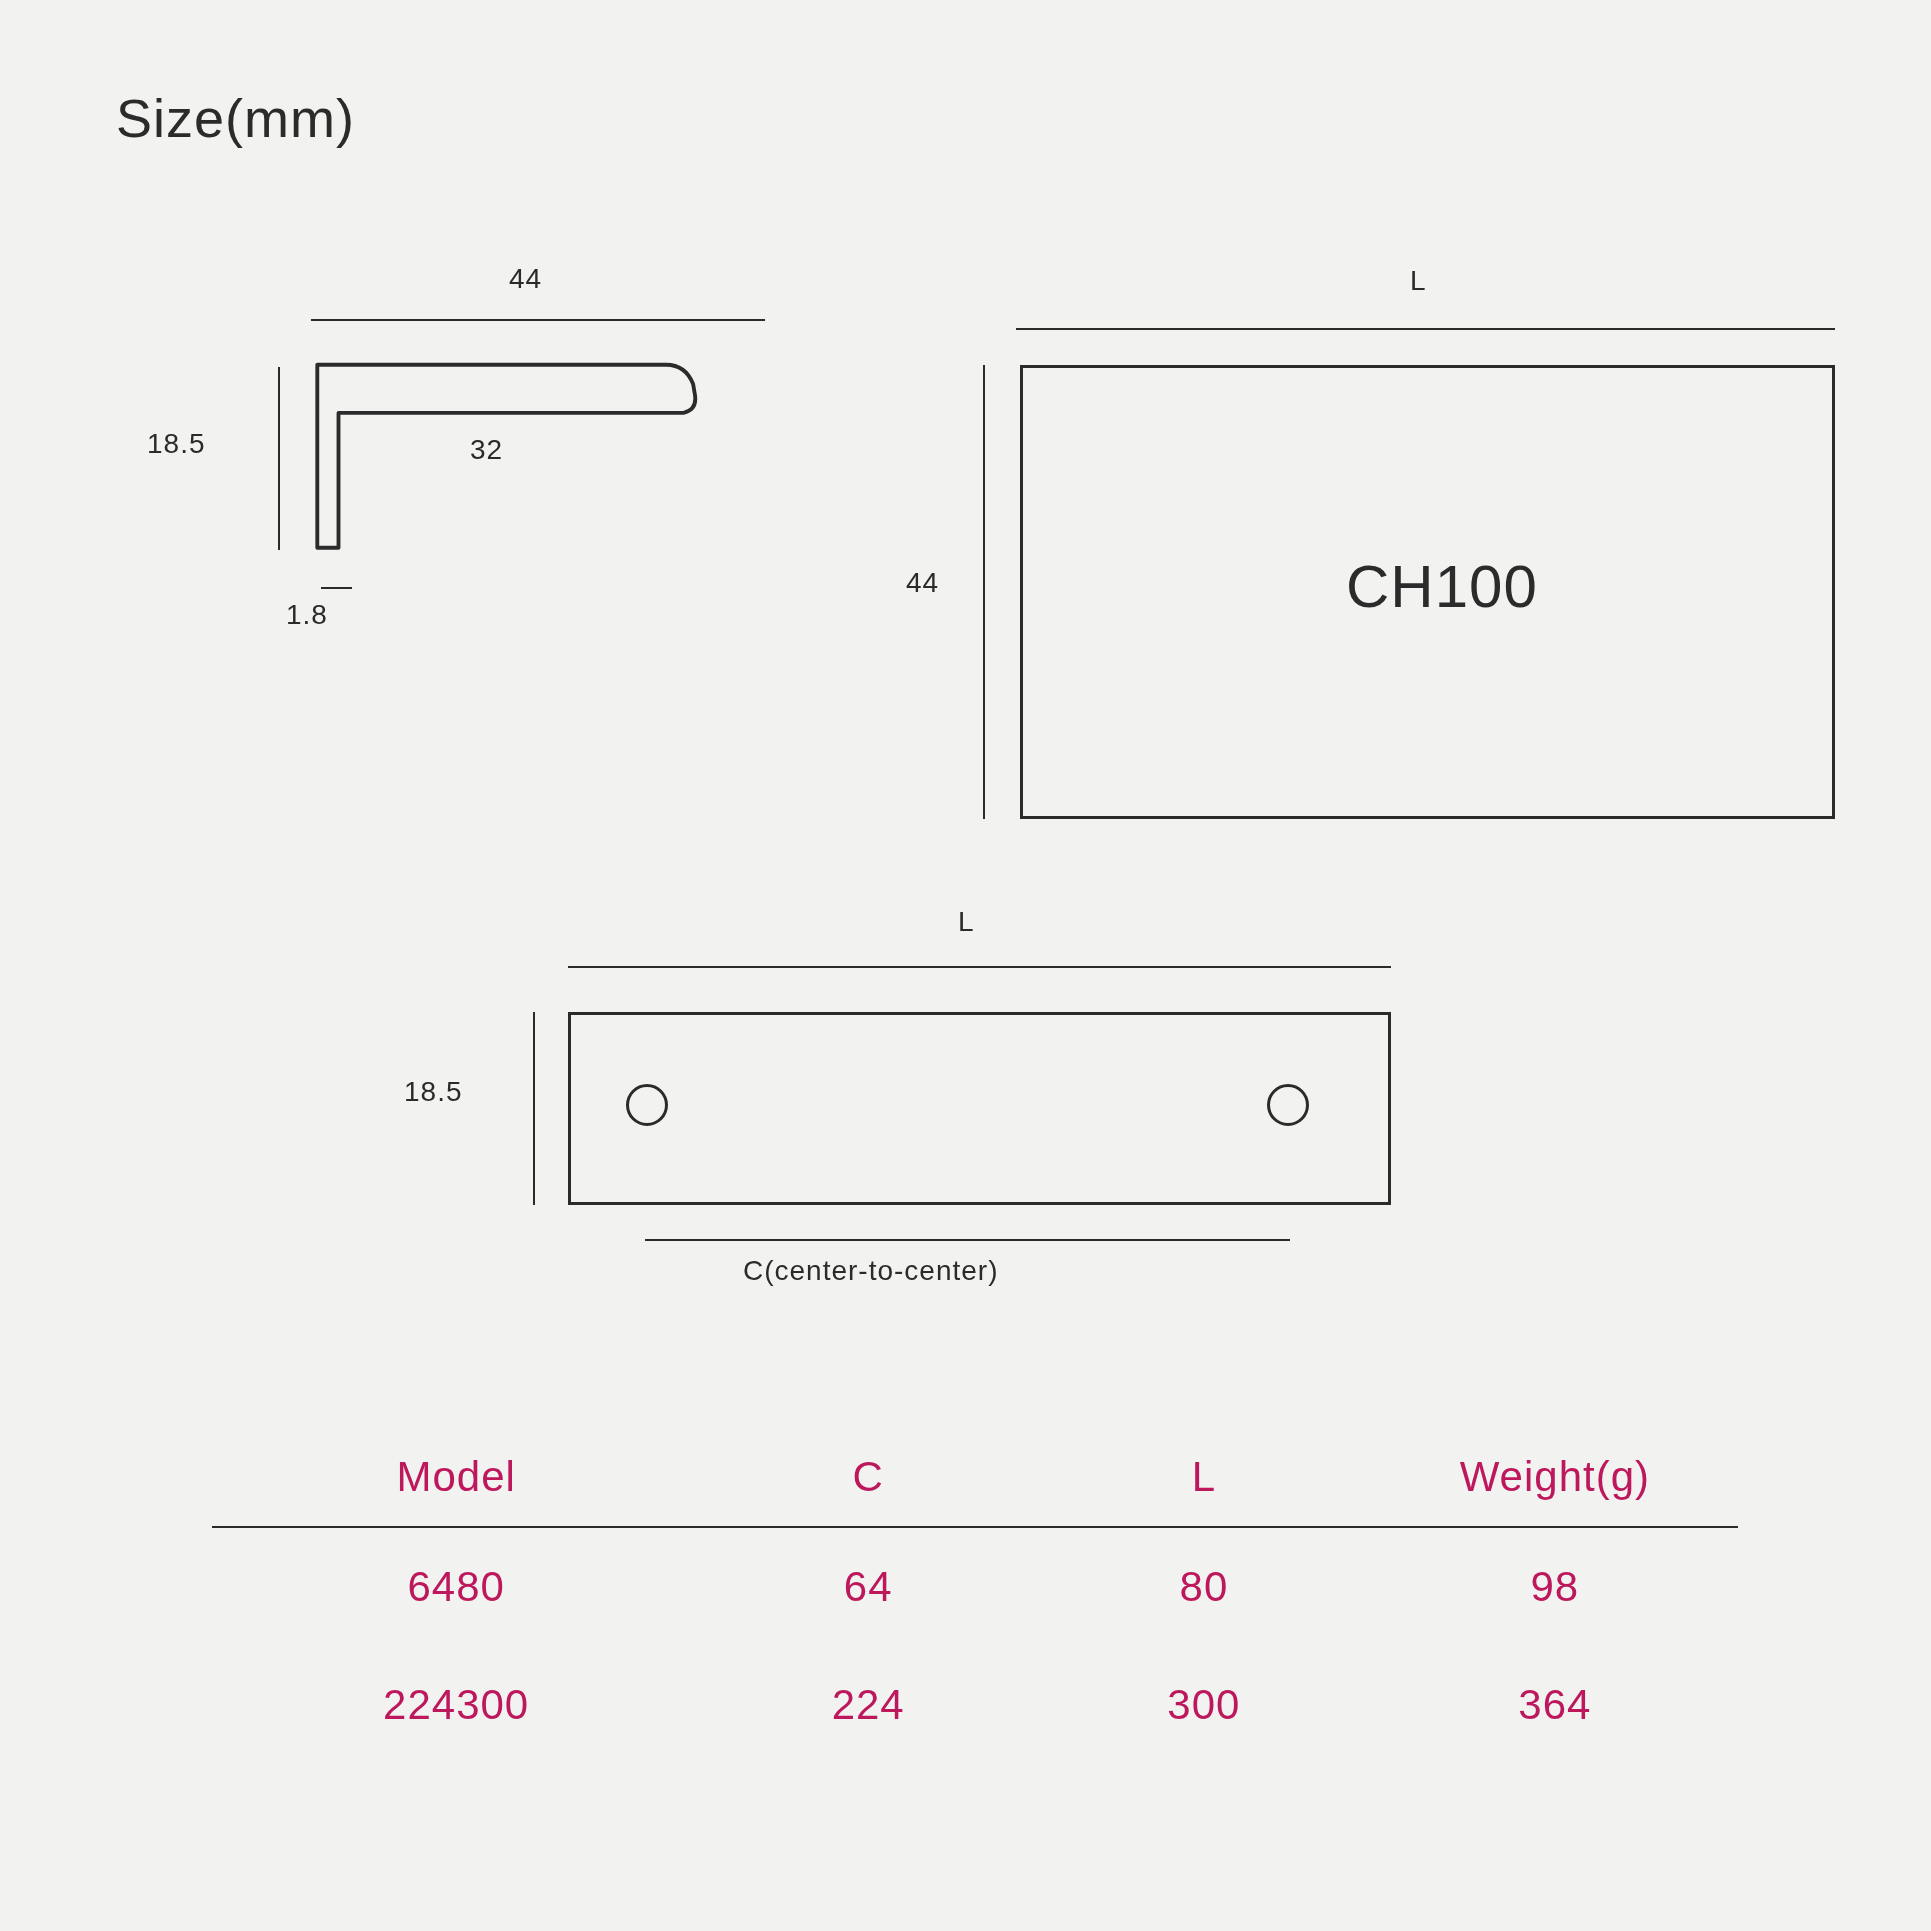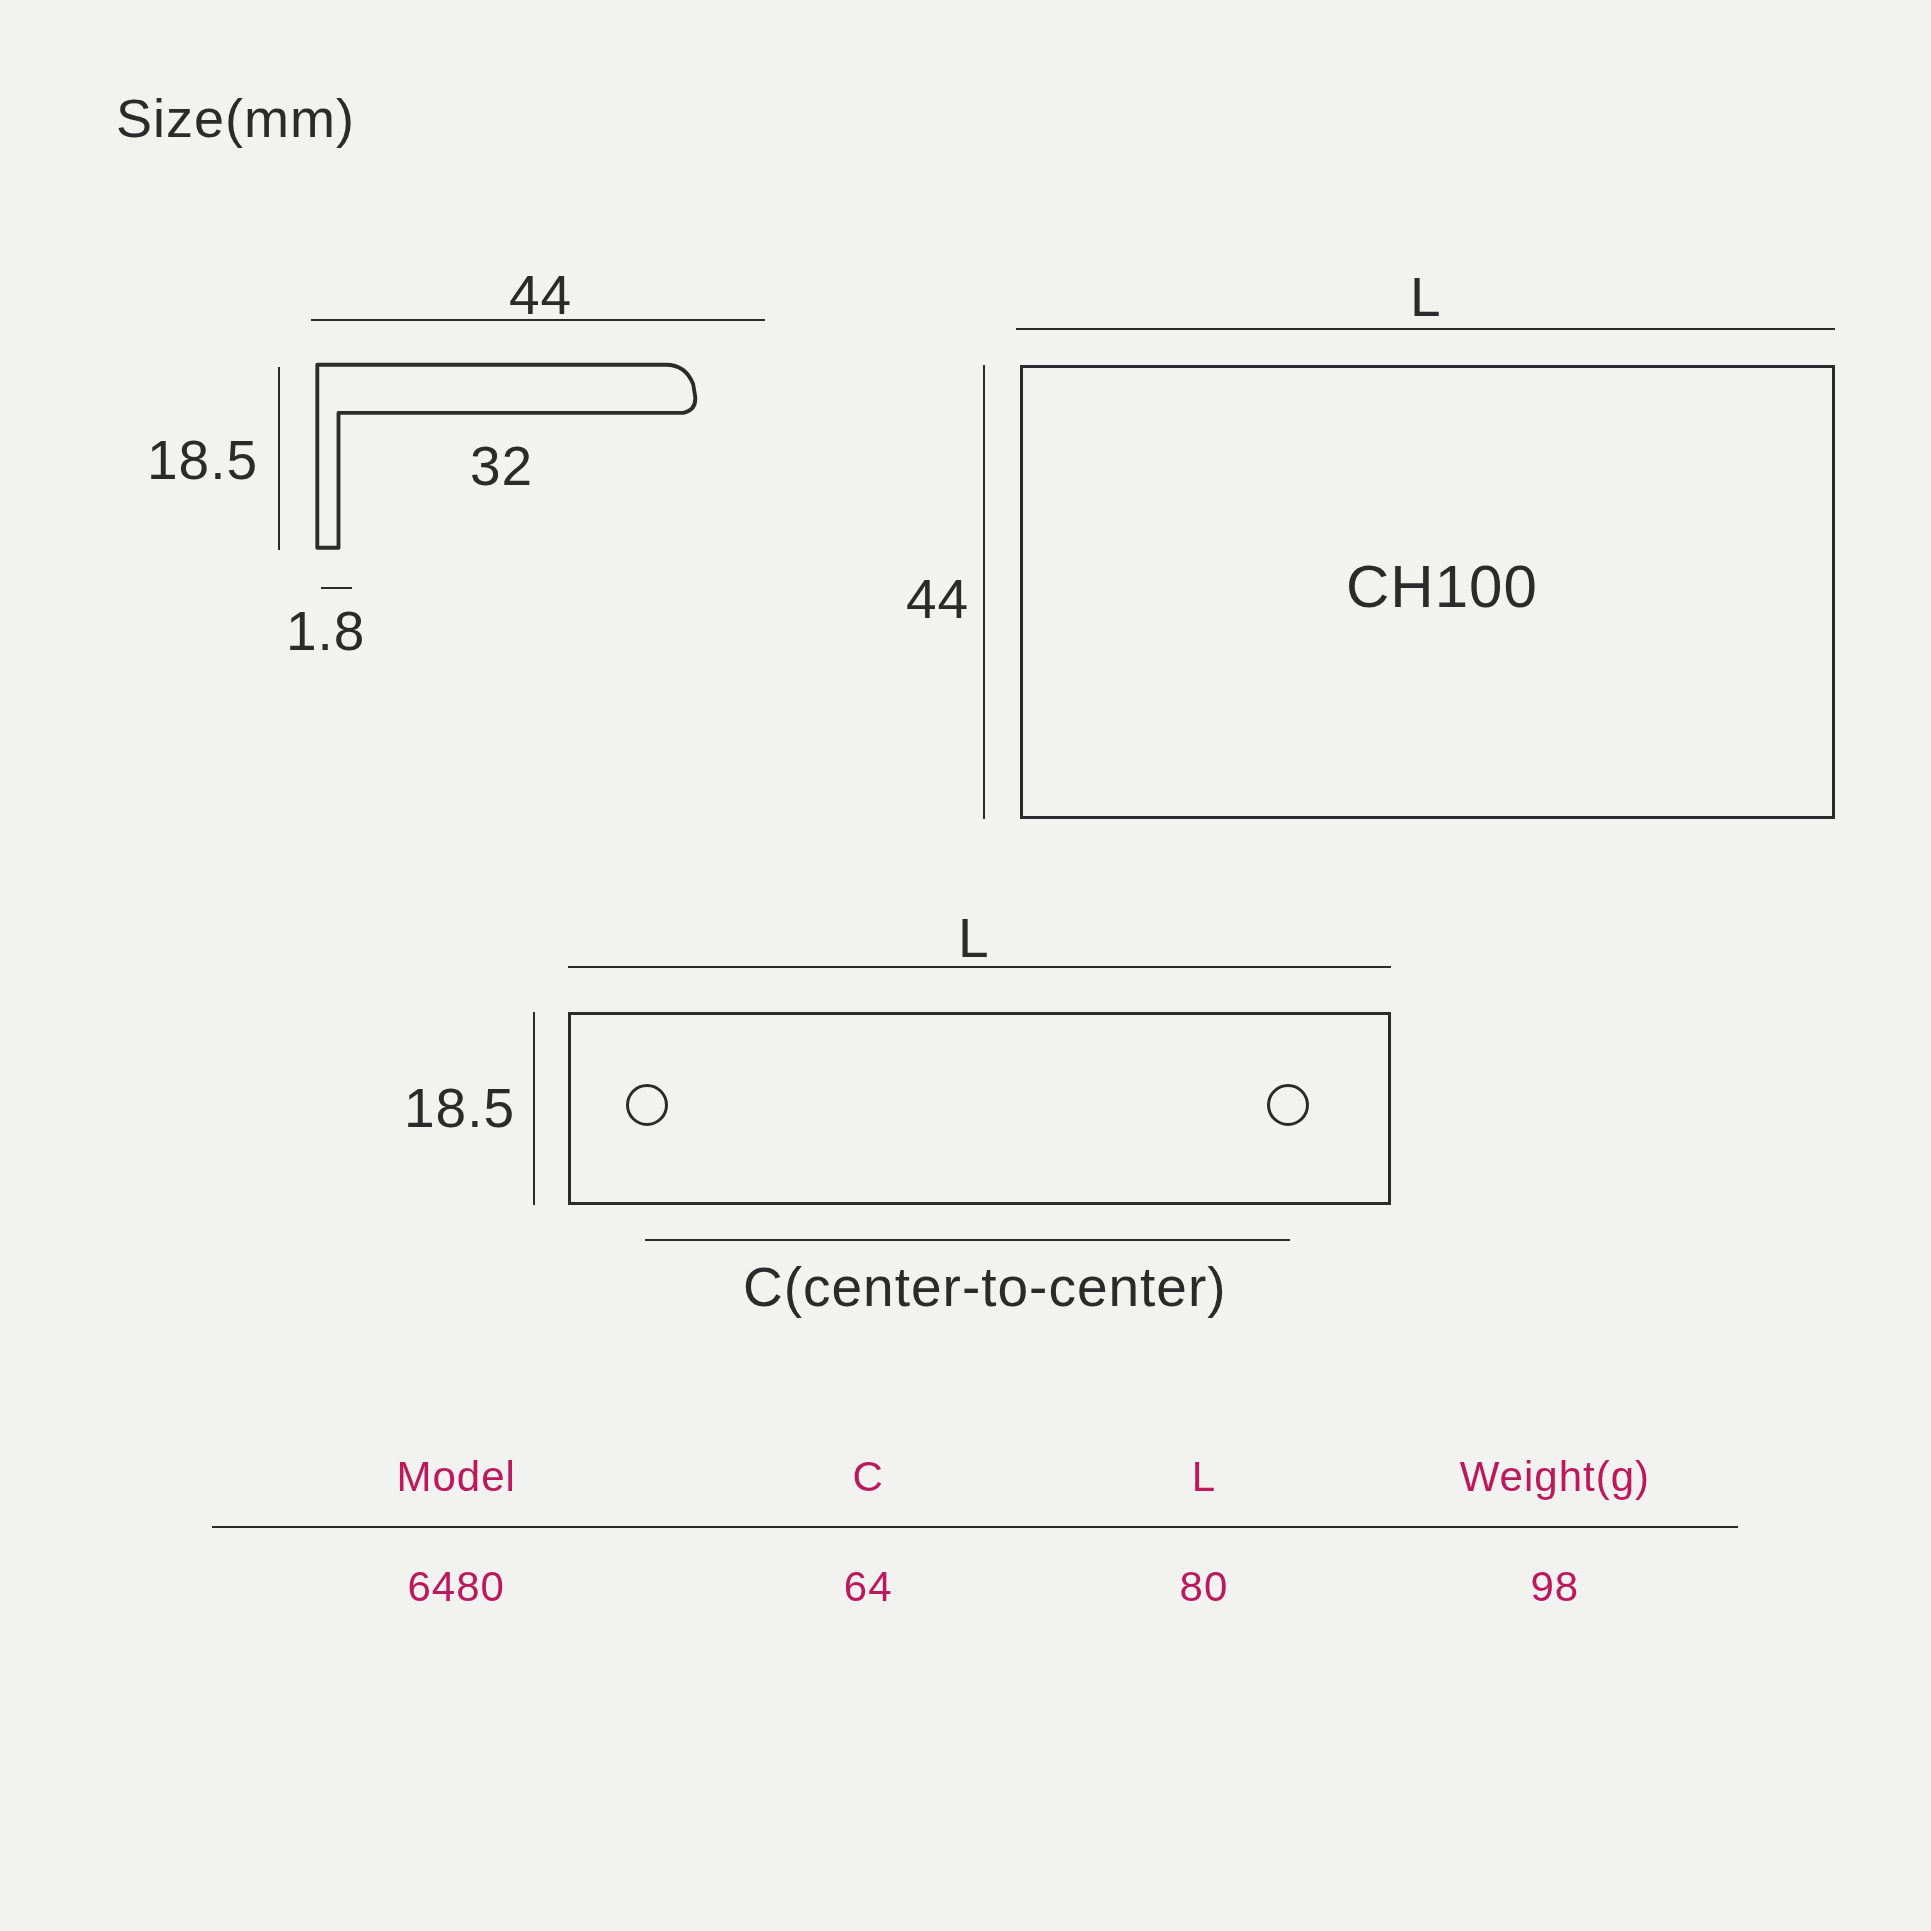--- a/index.html
+++ b/index.html
@@ -37,21 +37,21 @@
     height: 0;
     border-top: 2.9px solid #2b2b2b;
   }
   .line-v {
     position: absolute;
     width: 0;
     border-left: 2.9px solid #2b2b2b;
   }
   .label {
     position: absolute;
-    font-size: 55px;
+    font-size: 28px;
     color: #2b2b2b;
     white-space: nowrap;
     letter-spacing: 1px;
   }
   .box {
     position: absolute;
     border: 3.9px solid #2b2b2b;
     box-sizing: border-box;
     background: transparent;
   }
@@ -155,17 +155,23 @@
         <th class="col-w">Weight(g)</th>
       </tr>
     </thead>
     <tbody>
       <tr>
         <td>6480</td>
         <td>64</td>
         <td>80</td>
         <td>98</td>
       </tr>
+      <tr>
+        <td>224300</td>
+        <td>224</td>
+        <td>300</td>
+        <td>364</td>
+      </tr>
     </tbody>
   </table>
 
 </div>
 
 
 </body></html>

